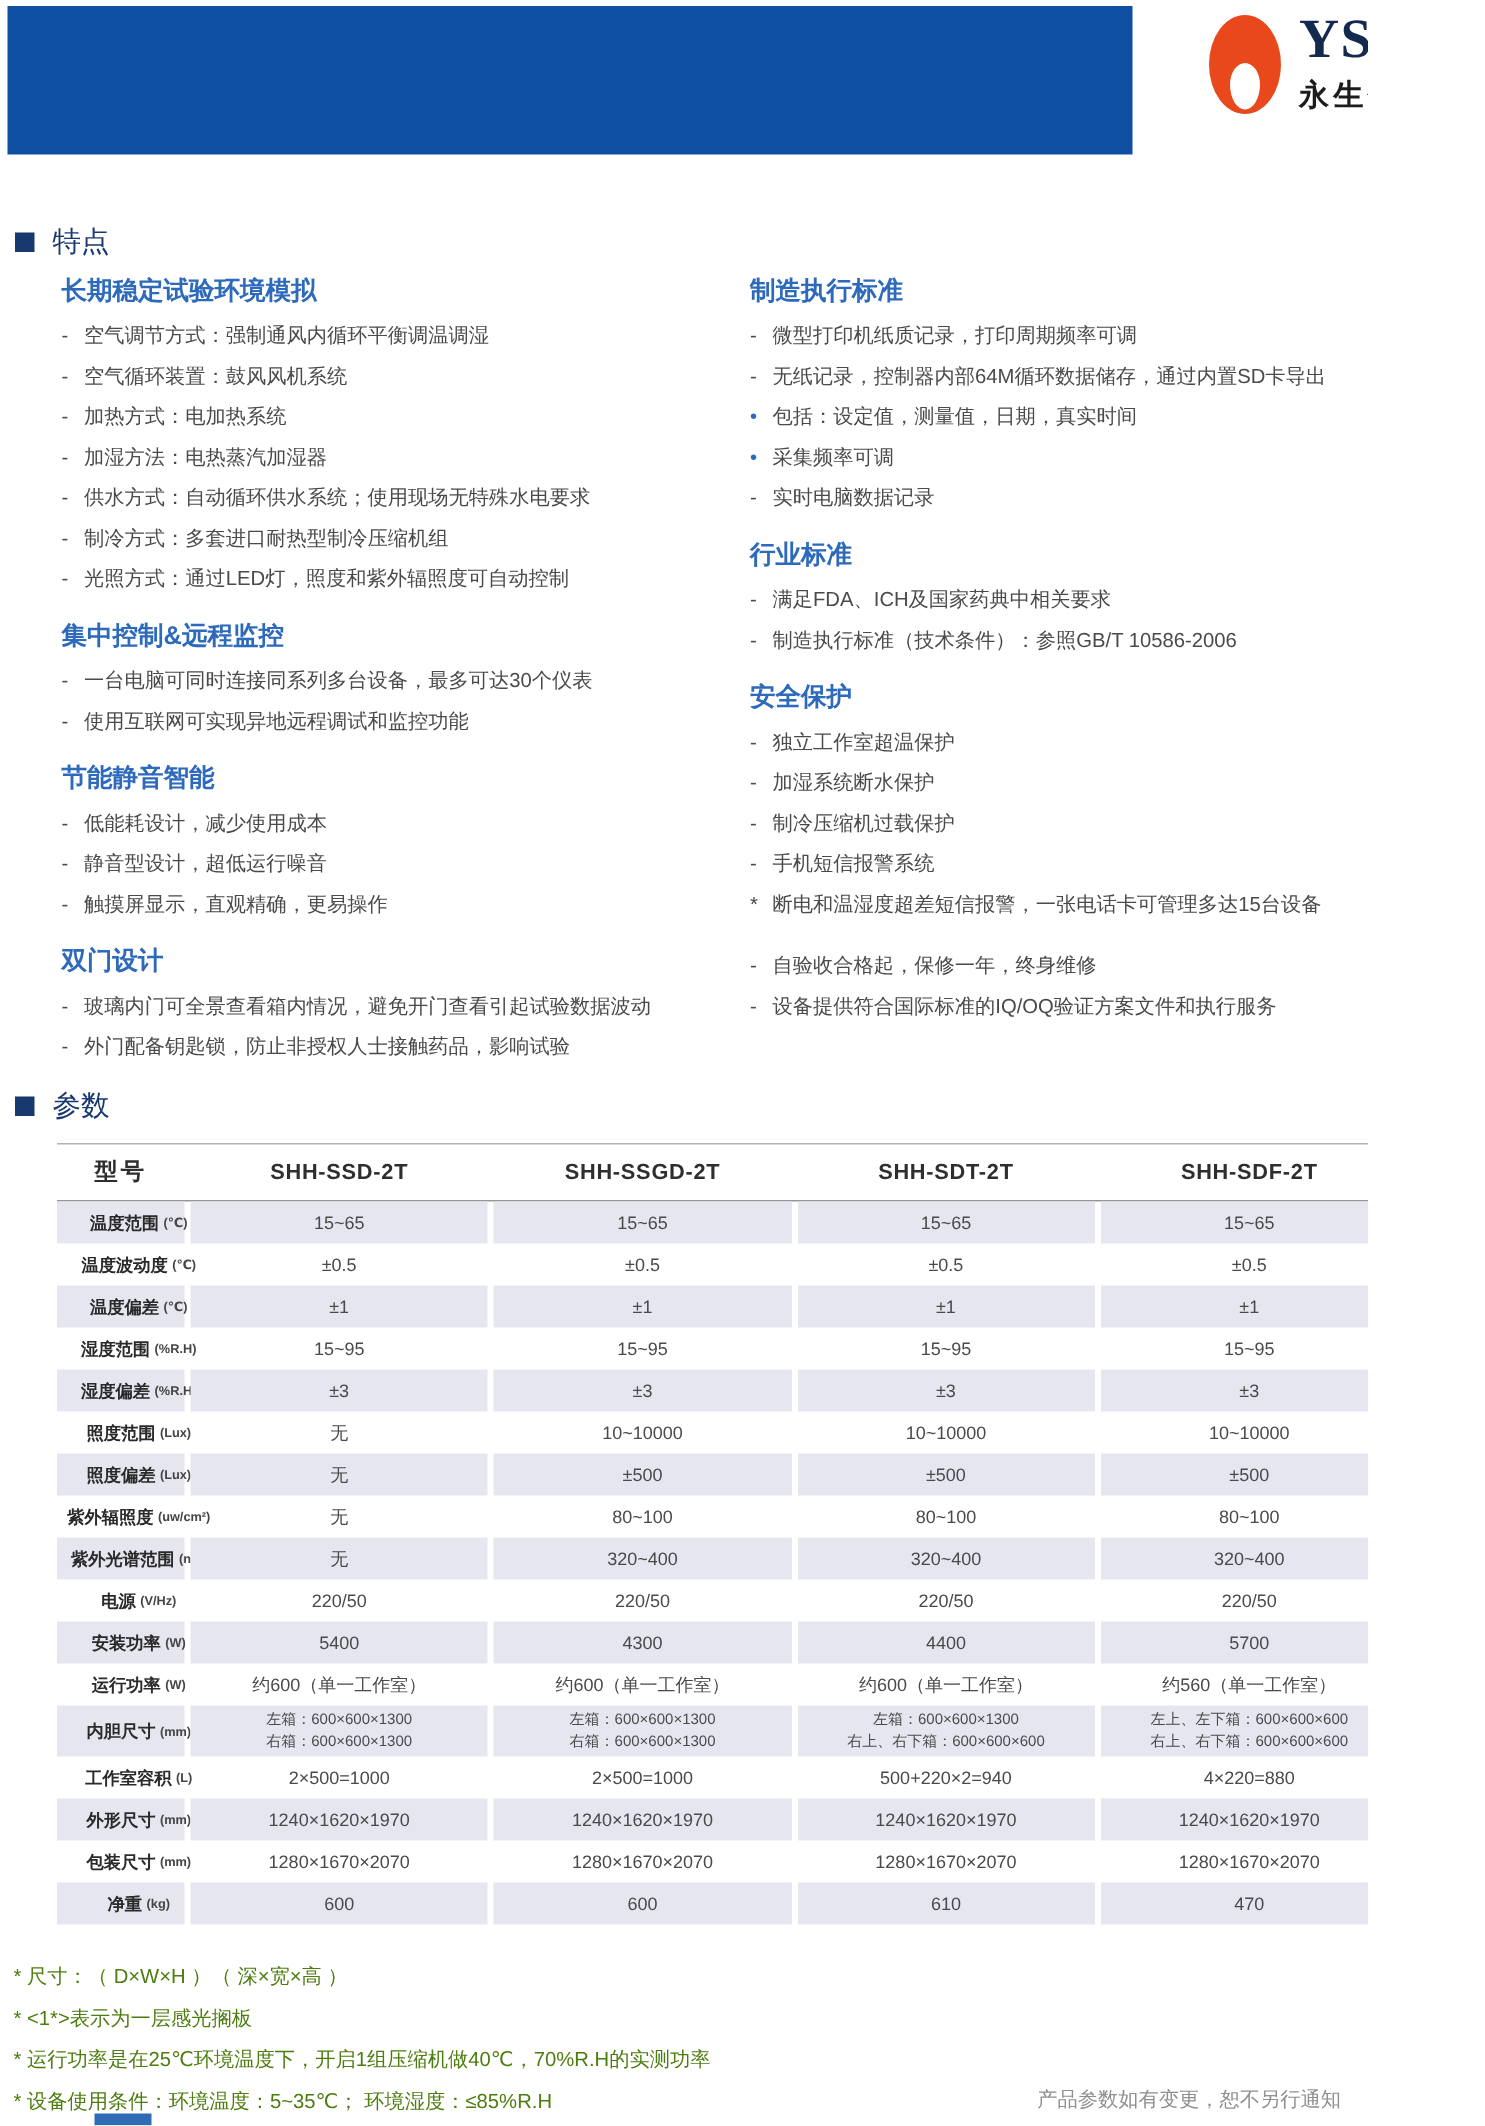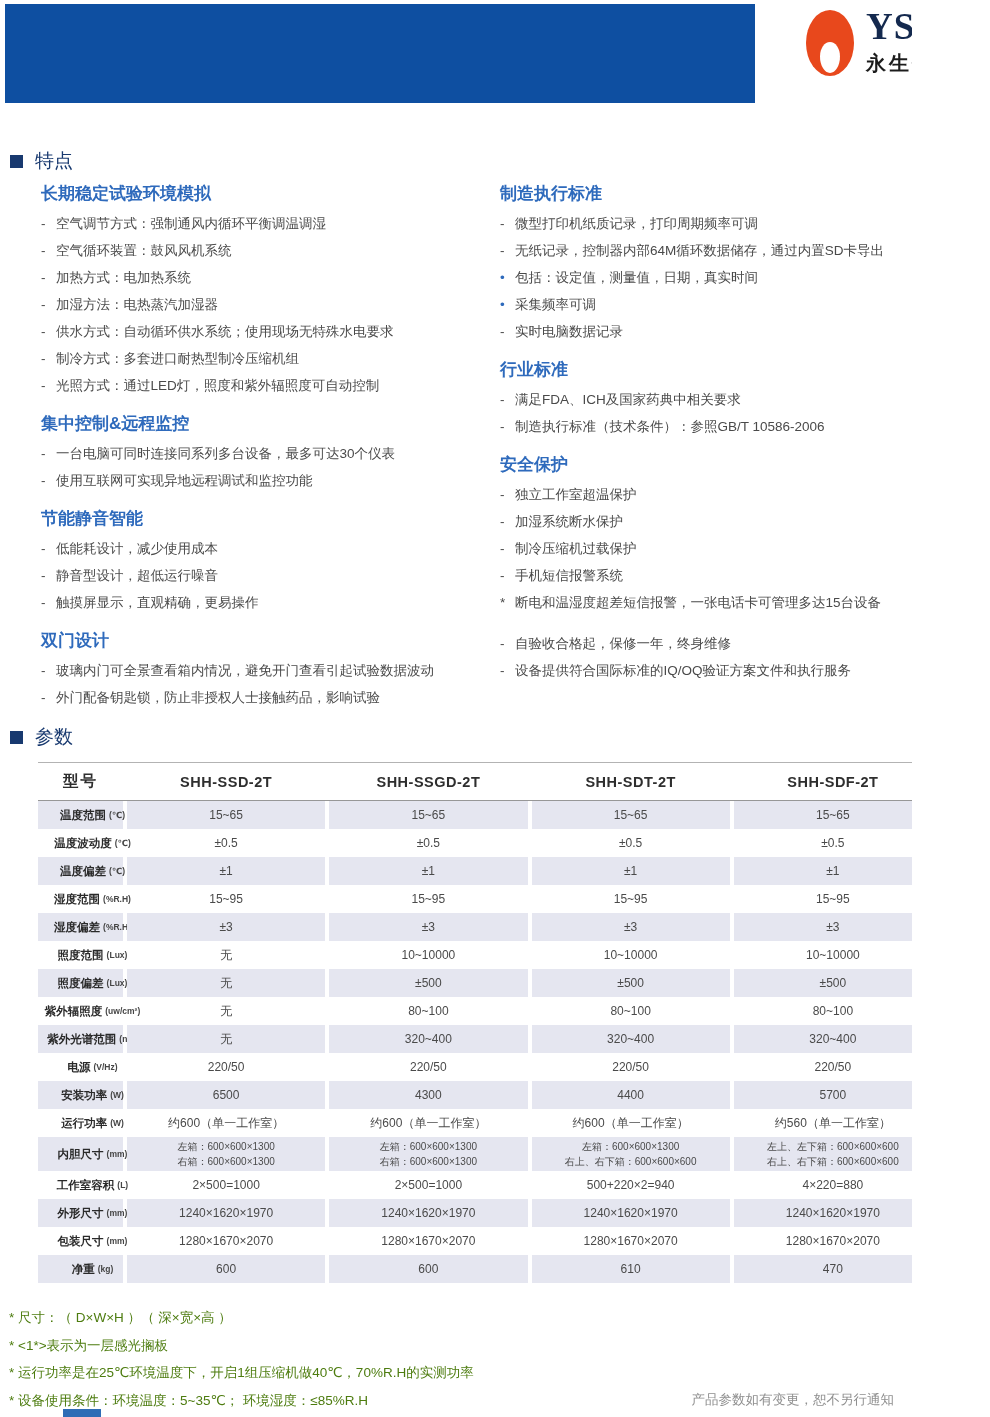--- a/index.html
+++ b/index.html
@@ -331,21 +331,21 @@
         <div class="cell">220/50</div>
         <div class="cell">220/50</div>
         <div class="cell">220/50</div>
         <div class="cell">220/50</div>
       </div>
       <div class="t-row shade">
         <div class="cell label">
           <span class="lab">安装功率</span>
           <span class="unit">(W)</span>
         </div>
-        <div class="cell">6500</div>
+        <div class="cell">5400</div>
         <div class="cell">4300</div>
         <div class="cell">4400</div>
         <div class="cell">5700</div>
       </div>
       <div class="t-row">
         <div class="cell label">
           <span class="lab">运行功率</span>
           <span class="unit">(W)</span>
         </div>
         <div class="cell">约600（单一工作室）</div>

